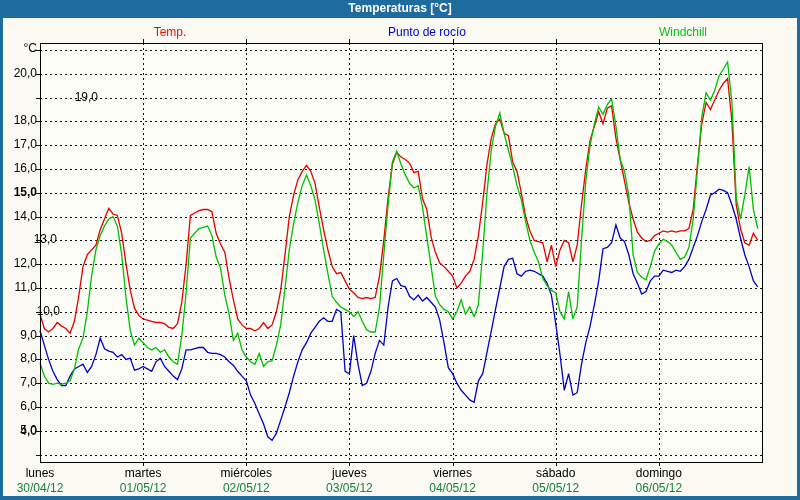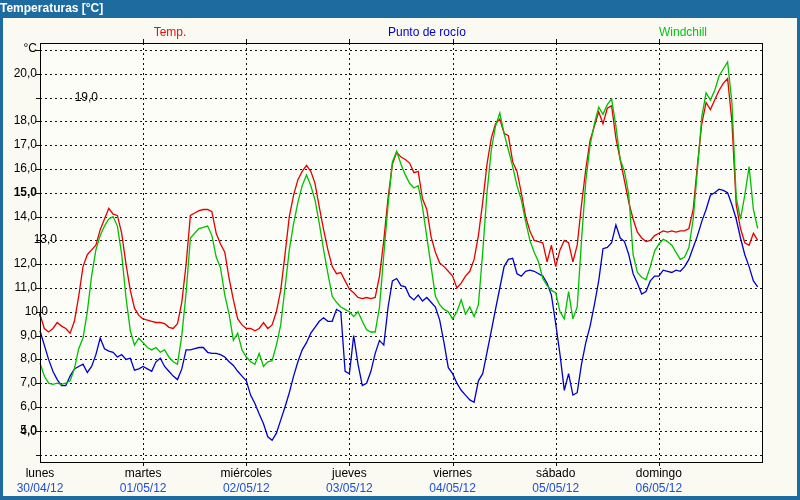--- a/index.html
+++ b/index.html
@@ -1,26 +1,26 @@
 <!DOCTYPE html>
 <html><head>
 <meta charset="utf-8">
 <style>
   html,body{margin:0;padding:0;}
   body{font-family:"Liberation Sans", sans-serif;}
   #window{position:relative;width:800px;height:500px;background:#1e6b9f;overflow:hidden;}
   #titlebar{position:absolute;left:0;top:0;width:800px;height:18px;background:#1e6b9f;
-    color:#ffffff;font-size:12px;font-weight:bold;text-align:left;line-height:17px;}
+    color:#ffffff;font-size:12px;font-weight:bold;text-align:center;line-height:17px;}
   #panel{position:absolute;left:3px;top:18px;width:794px;height:478px;background:#fafaf2;}
   .legend-item{position:absolute;top:7px;transform:translateX(-50%);font-size:12px;white-space:nowrap;margin-left:25px;}
   #chart-svg{position:absolute;left:0;top:0;}
   .ylabel{position:absolute;width:34px;text-align:right;font-size:12px;color:#000;}
   .yunit{position:absolute;width:34px;text-align:right;font-size:12px;color:#000;}
   .day-label{position:absolute;transform:translateX(-50%);font-size:12px;color:#000;text-align:center;white-space:nowrap;}
-  .day-date{position:absolute;transform:translateX(-50%);font-size:12px;color:#1d4ed8;text-align:center;white-space:nowrap;}
+  .day-date{position:absolute;transform:translateX(-50%);font-size:12px;color:#15803d;text-align:center;white-space:nowrap;}
 </style>
 </head>
 <body>
 
 <div id="window">
   <div id="titlebar">
     <span>Temperaturas [°C]</span>
   </div>
   <div id="panel">
     <span class="legend-item" style="left:142px;color:#e8100c">Temp.</span>
@@ -96,21 +96,21 @@
         <span class="ylabel" style="left: 0px; top: 47.8px;">20,0</span>
         <span class="ylabel" style="left: 16px; top: 71.6px; padding-left: 45px;">19,0</span>
         <span class="ylabel" style="left: 0px; top: 95.4px;">18,0</span>
         <span class="ylabel" style="left: 0px; top: 119.2px;">17,0</span>
         <span class="ylabel" style="left: 0px; top: 143px;">16,0</span>
         <span class="ylabel" style="left: 0px; top: 166.8px; font-weight: bold;">15,0</span>
         <span class="ylabel" style="left: 0px; top: 190.6px;">14,0</span>
         <span class="ylabel" style="left: 0px; top: 214.4px; padding-left: 20px;">13,0</span>
         <span class="ylabel" style="left: 0px; top: 238.2px;">12,0</span>
         <span class="ylabel" style="left: 0px; top: 262px;">11,0</span>
-        <span class="ylabel" style="left: 11px; top: 285.8px;">10,0</span>
+        <span class="ylabel" style="left: 0px; top: 285.8px; padding-left: 23px;">10,0</span>
         <span class="ylabel" style="left: 0px; top: 309.6px;">9,0</span>
         <span class="ylabel" style="left: 0px; top: 333.4px;">8,0</span>
         <span class="ylabel" style="left: 0px; top: 357.2px;">7,0</span>
         <span class="ylabel" style="left: 0px; top: 381px;">6,0</span>
         <span class="ylabel" style="left: 0px; top: 404.8px;">5,0</span>
         <span class="ylabel" style="left: 0px; top: 406px;">4,0</span>
       </div>
     <div id="xlabels">
         <span class="day-label" style="left: 37px; top: 448px;">lunes</span>
         <span class="day-date" style="left: 37px; top: 463px;">30/04/12</span>

